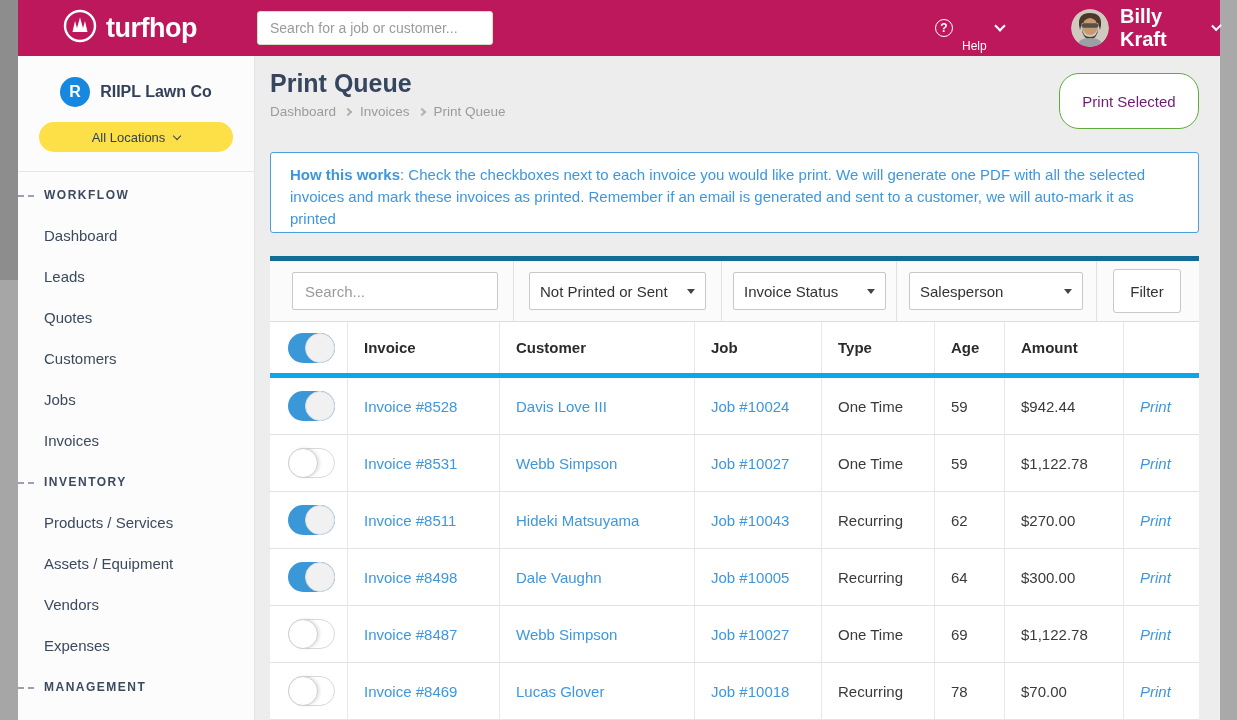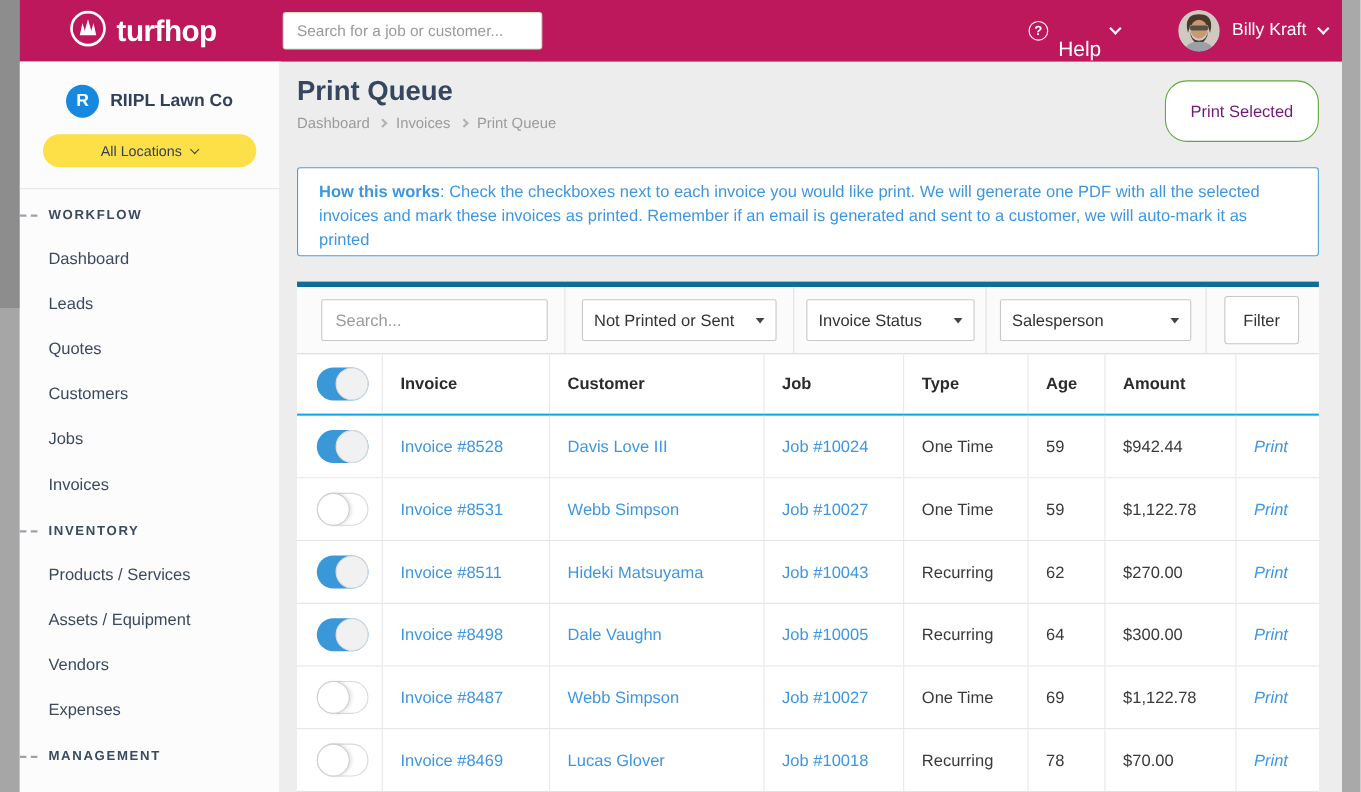--- a/index.html
+++ b/index.html
@@ -14,26 +14,26 @@
   
   .topbar { position:absolute; left:18px; top:0; width:1202px; height:56px; background:#be185d; color:#fff; }
   .logo { position:absolute; left:45px; top:0; height:56px; display:flex; align-items:center; gap:9px; }
   .logo-text { font-size:27px; font-weight:bold; letter-spacing:-0.5px; }
   .topsearch { position:absolute; left:239px; top:11px; width:236px; height:34px; border:1px solid #cfe3bf; border-radius:3px;
                background:#fff; padding:0 12px; font-size:14px; color:#444; outline:none; font-family:"Liberation Sans", sans-serif; }
   .topsearch::placeholder { color:#9a9a9a; }
   .help-group { position:absolute; left:917px; top:0; height:56px; display:flex; align-items:center; gap:9px; cursor:pointer; }
   .qcircle { width:18px; height:18px; border:1.5px solid #fff; border-radius:50%; display:flex; align-items:center; justify-content:center;
              font-size:12px; font-weight:bold; }
-  .help-label { font-size:19px;margin-top:36px; }
+  .help-label { font-size:12px;margin-top:36px; }
   .chev { display:inline-block; width:8px; height:8px; border-right:2px solid currentColor; border-bottom:2px solid currentColor;
           transform:rotate(45deg); margin-top:-4px; }
   .user-group { position:absolute; left:1053px; top:0; height:56px; display:flex; align-items:center; gap:11px; cursor:pointer; }
   .avatar { width:38px; height:38px; border-radius:50%; overflow:hidden; flex:0 0 auto; }
-  .user-name { font-size:16px; }
+  .user-name { font-size:20px;font-weight:bold; }
 
   
   .sidebar { position:absolute; left:18px; top:56px; width:237px; height:664px; background:#fcfcfc; border-right:1px solid #e4e4e4; }
   .company { display:flex; align-items:center; justify-content:center; gap:10px; padding-top:21px; }
   .badge-r { width:30px; height:30px; border-radius:50%; background:#1688df; color:#fff; display:flex; align-items:center; justify-content:center;
              font-size:16px; font-weight:bold; }
   .company-name { font-size:16px; font-weight:600; color:#32405a; }
   .loc-pill { margin:15px auto 0; width:194px; height:30px; background:#fde047; border-radius:15px; display:flex; align-items:center;
               justify-content:center; gap:9px; font-size:13px; color:#32405a; cursor:pointer; }
   .loc-pill .chev { width:6px; height:6px; border-width:1.5px; margin-top:-2px; }
@@ -71,21 +71,21 @@
   .fsearch { width:100%; height:38px; border:1px solid #c8c8c8; border-radius:2px; padding:0 12px; font-size:15px; color:#444;
              outline:none; background:#fff; font-family:"Liberation Sans", sans-serif; }
   .fsearch::placeholder { color:#9a9a9a; }
   .dropdown { width:100%; height:38px; border:1px solid #c8c8c8; border-radius:2px; background:#fff; display:flex; align-items:center;
               justify-content:space-between; padding:0 10px; font-size:15px; color:#333; cursor:pointer; }
   .caret { width:0; height:0; border-left:4px solid transparent; border-right:4px solid transparent; border-top:5px solid #444; }
   .filter-btn { width:68px; height:44px; border:1px solid #c8c8c8; border-radius:3px; background:#fff; font-size:15px; color:#333;
                 font-family:"Liberation Sans", sans-serif; cursor:pointer; }
 
   
-  .thead { display:flex; height:56px; border-bottom:2px solid #0ea5e9; }
+  .thead { display:flex; height:56px; border-bottom:5px solid #0ea5e9; }
   .trow { display:flex; height:57px; border-bottom:1px solid #e2e2e2; background:#fff; }
   .cell { display:flex; align-items:center; border-right:1px solid #e8e8e8; padding-left:16px; font-size:15px; color:#3a3a3a; overflow:hidden; }
   .cell:last-child { border-right:none;font-style:italic; }
   .c0 { width:78px; padding-left:18px; }
   .c1 { width:152px; } .c2 { width:195px; } .c3 { width:127px; } .c4 { width:113px; } .c5 { width:70px; } .c6 { width:119px; } .c7 { width:75px; }
   .hcell { font-weight:600; color:#2b2b2b; }
   .blue-link { color:#3e97de; cursor:pointer; }
 
   
   .toggle { width:47px; height:30px; border-radius:15px; position:relative; cursor:pointer; flex:0 0 auto; }

